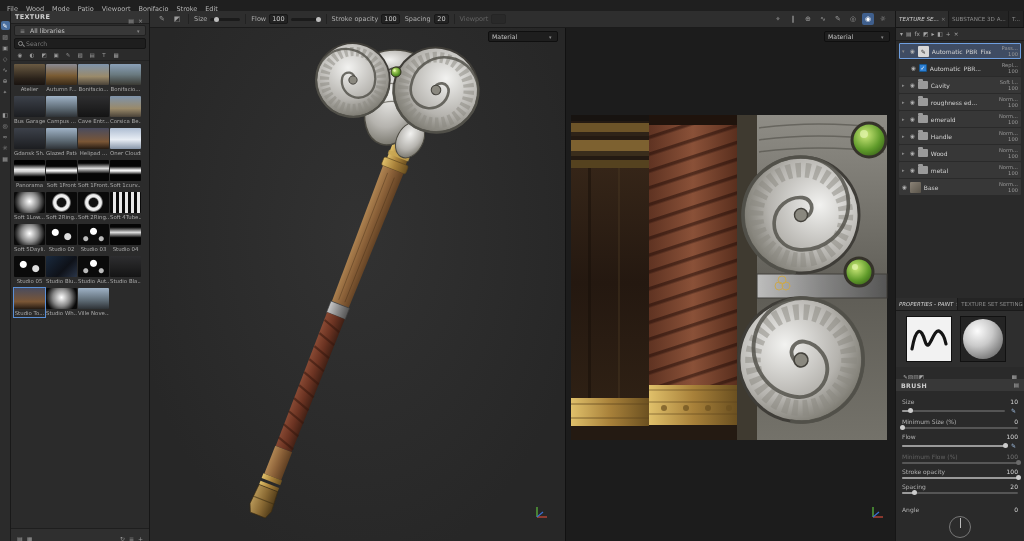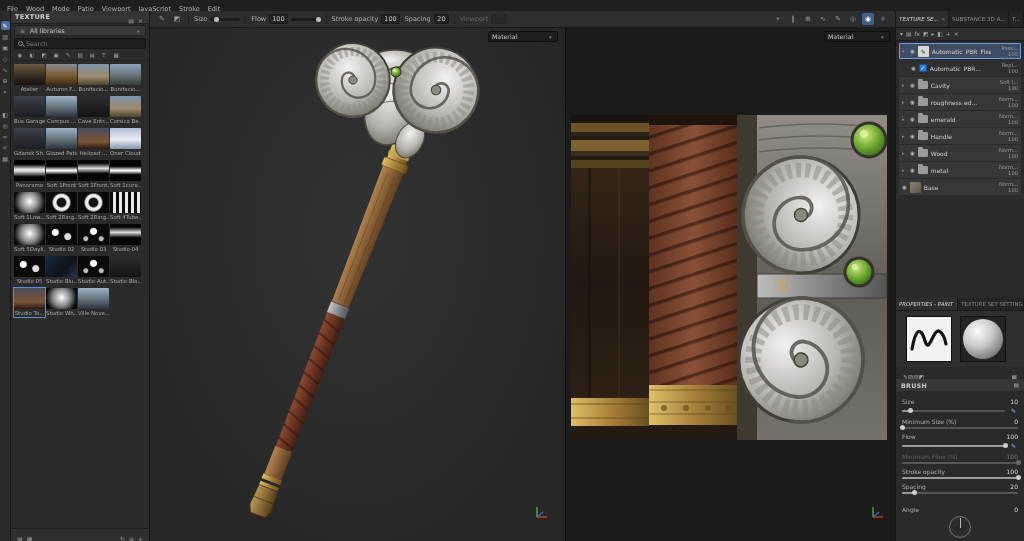--- a/index.html
+++ b/index.html
@@ -150,21 +150,21 @@
 
 <div class="app">
 
   <div class="menubar">
 
   <span class="menu-item">File</span>
       <span class="menu-item">Wood</span>
       <span class="menu-item">Mode</span>
       <span class="menu-item">Patio</span>
       <span class="menu-item">Viewport</span>
-      <span class="menu-item">JavaScript</span>
+      <span class="menu-item">Bonifacio</span>
       <span class="menu-item">Stroke</span>
       <span class="menu-item">Edit</span>
     </div>
 
   <div class="toolbar">
     <span class="tb-group">
 
     <span class="ticon">✎</span>
         <span class="ticon">◩</span>
       </span>

